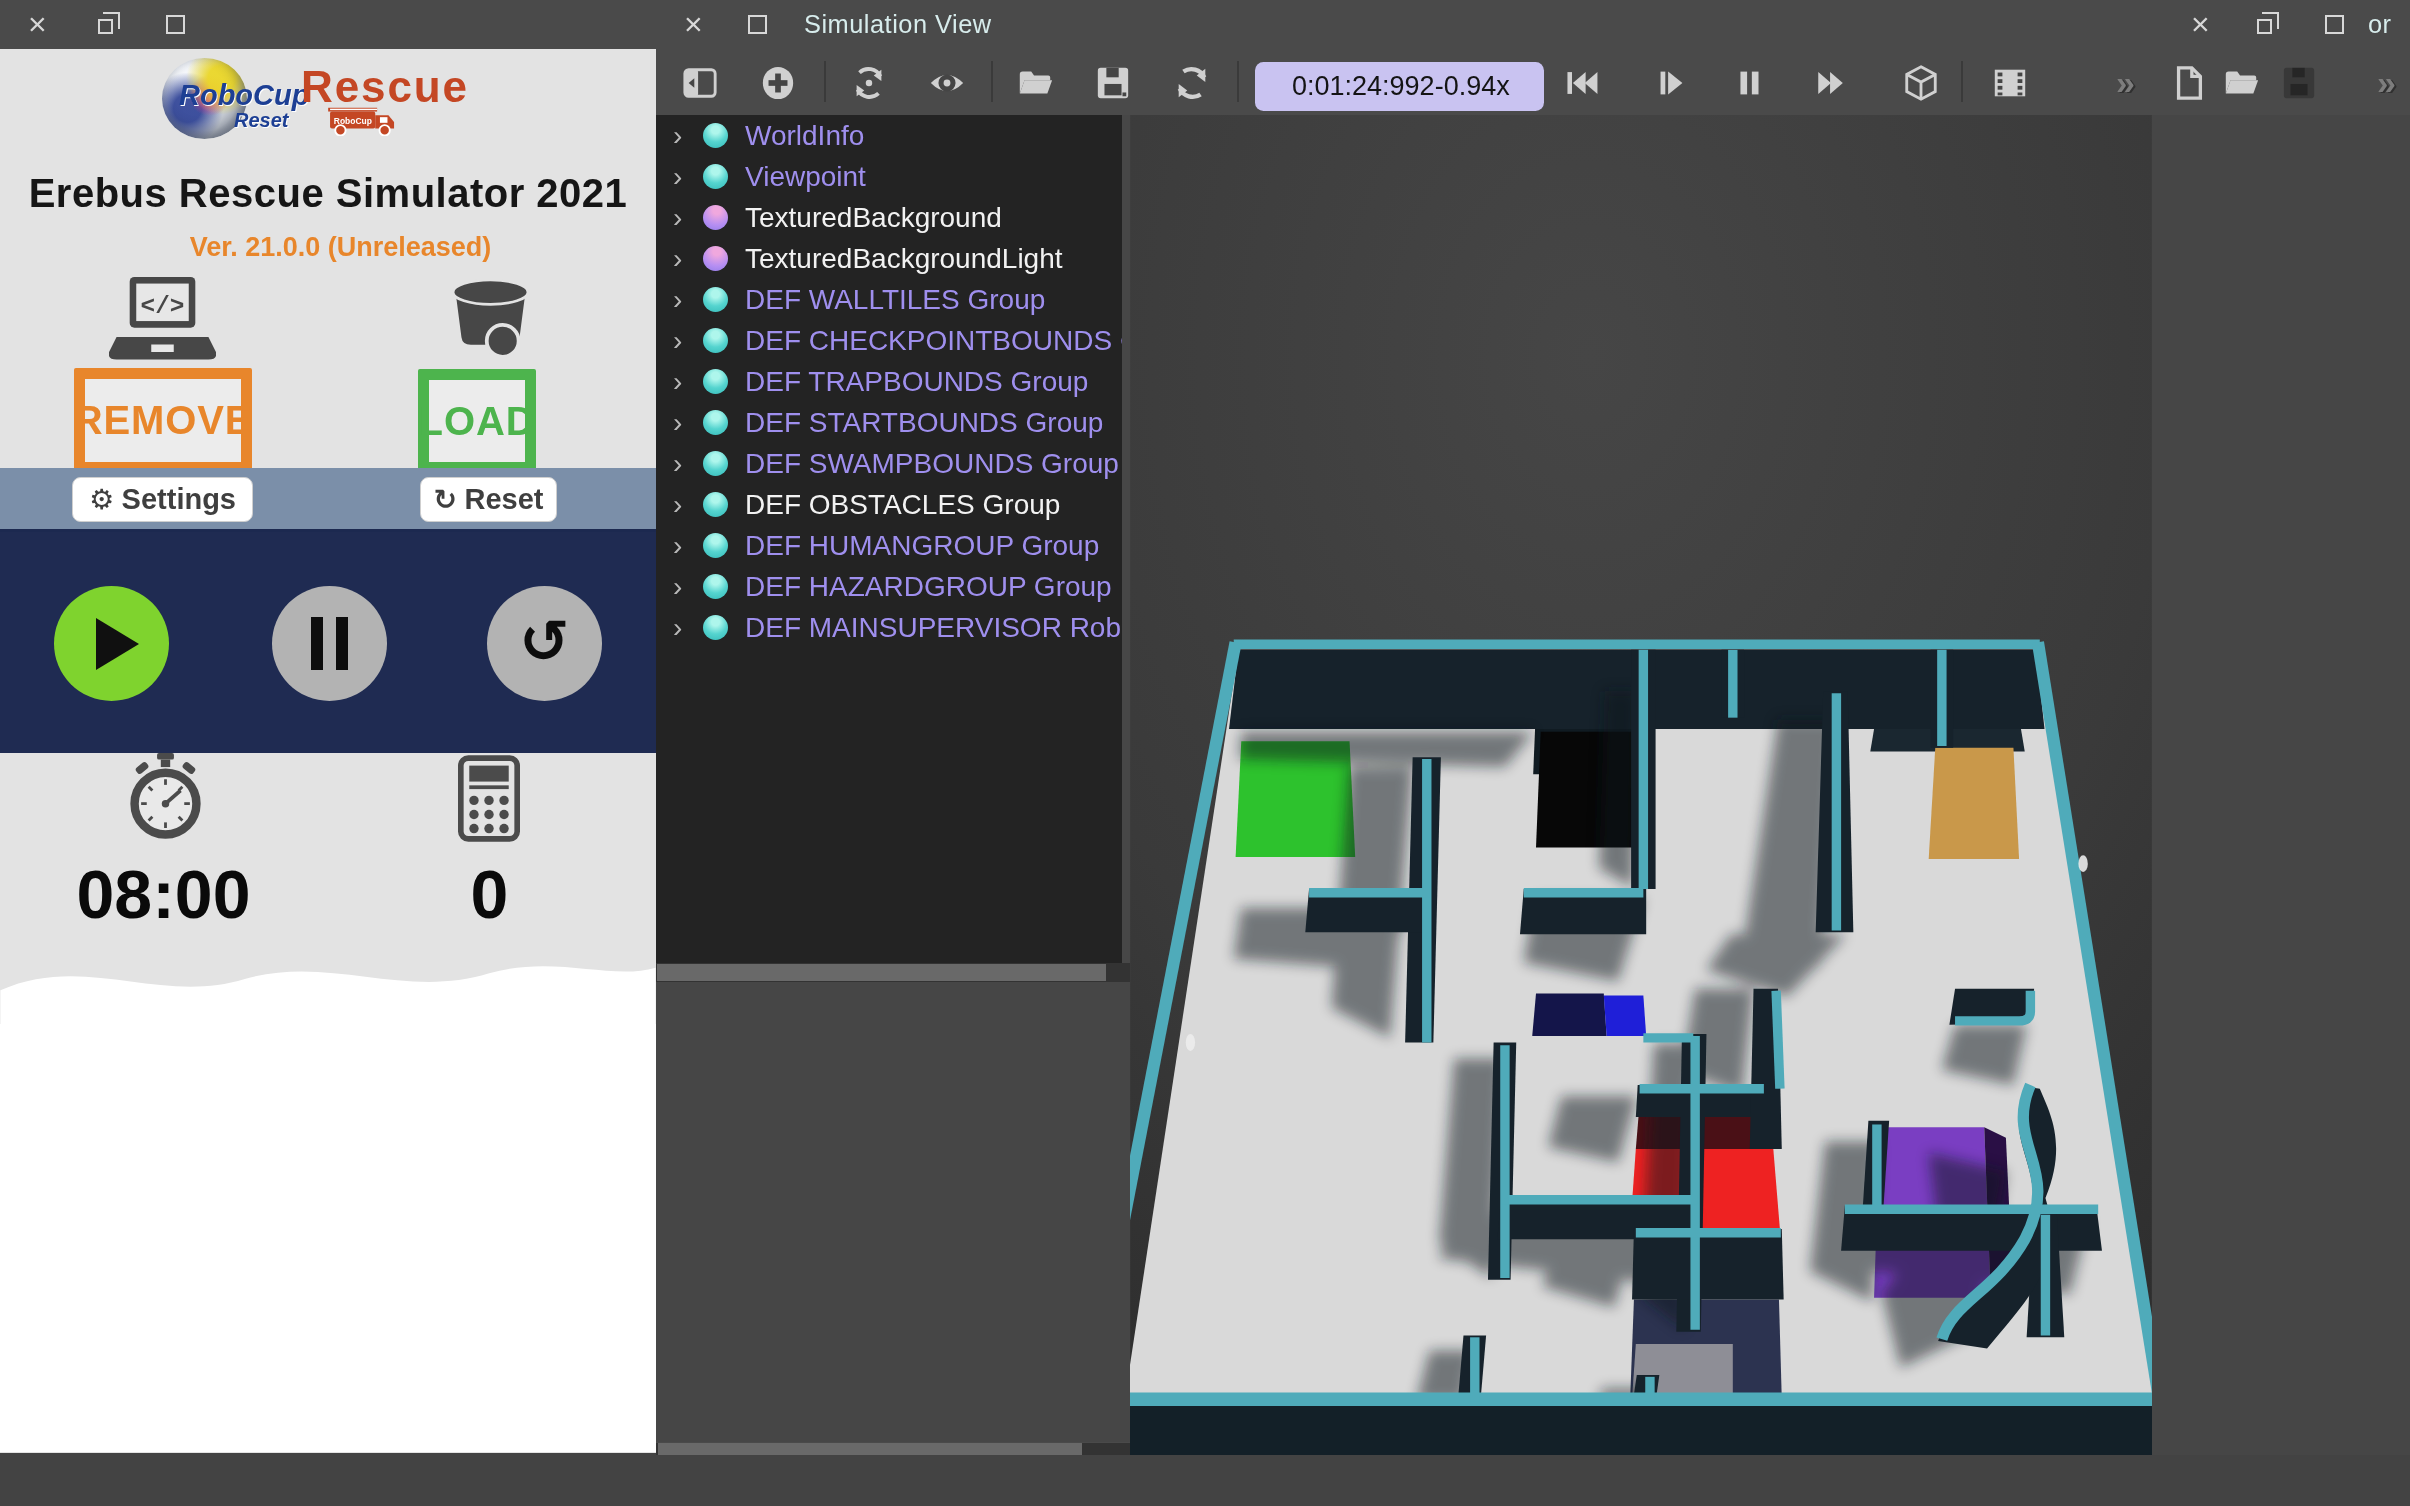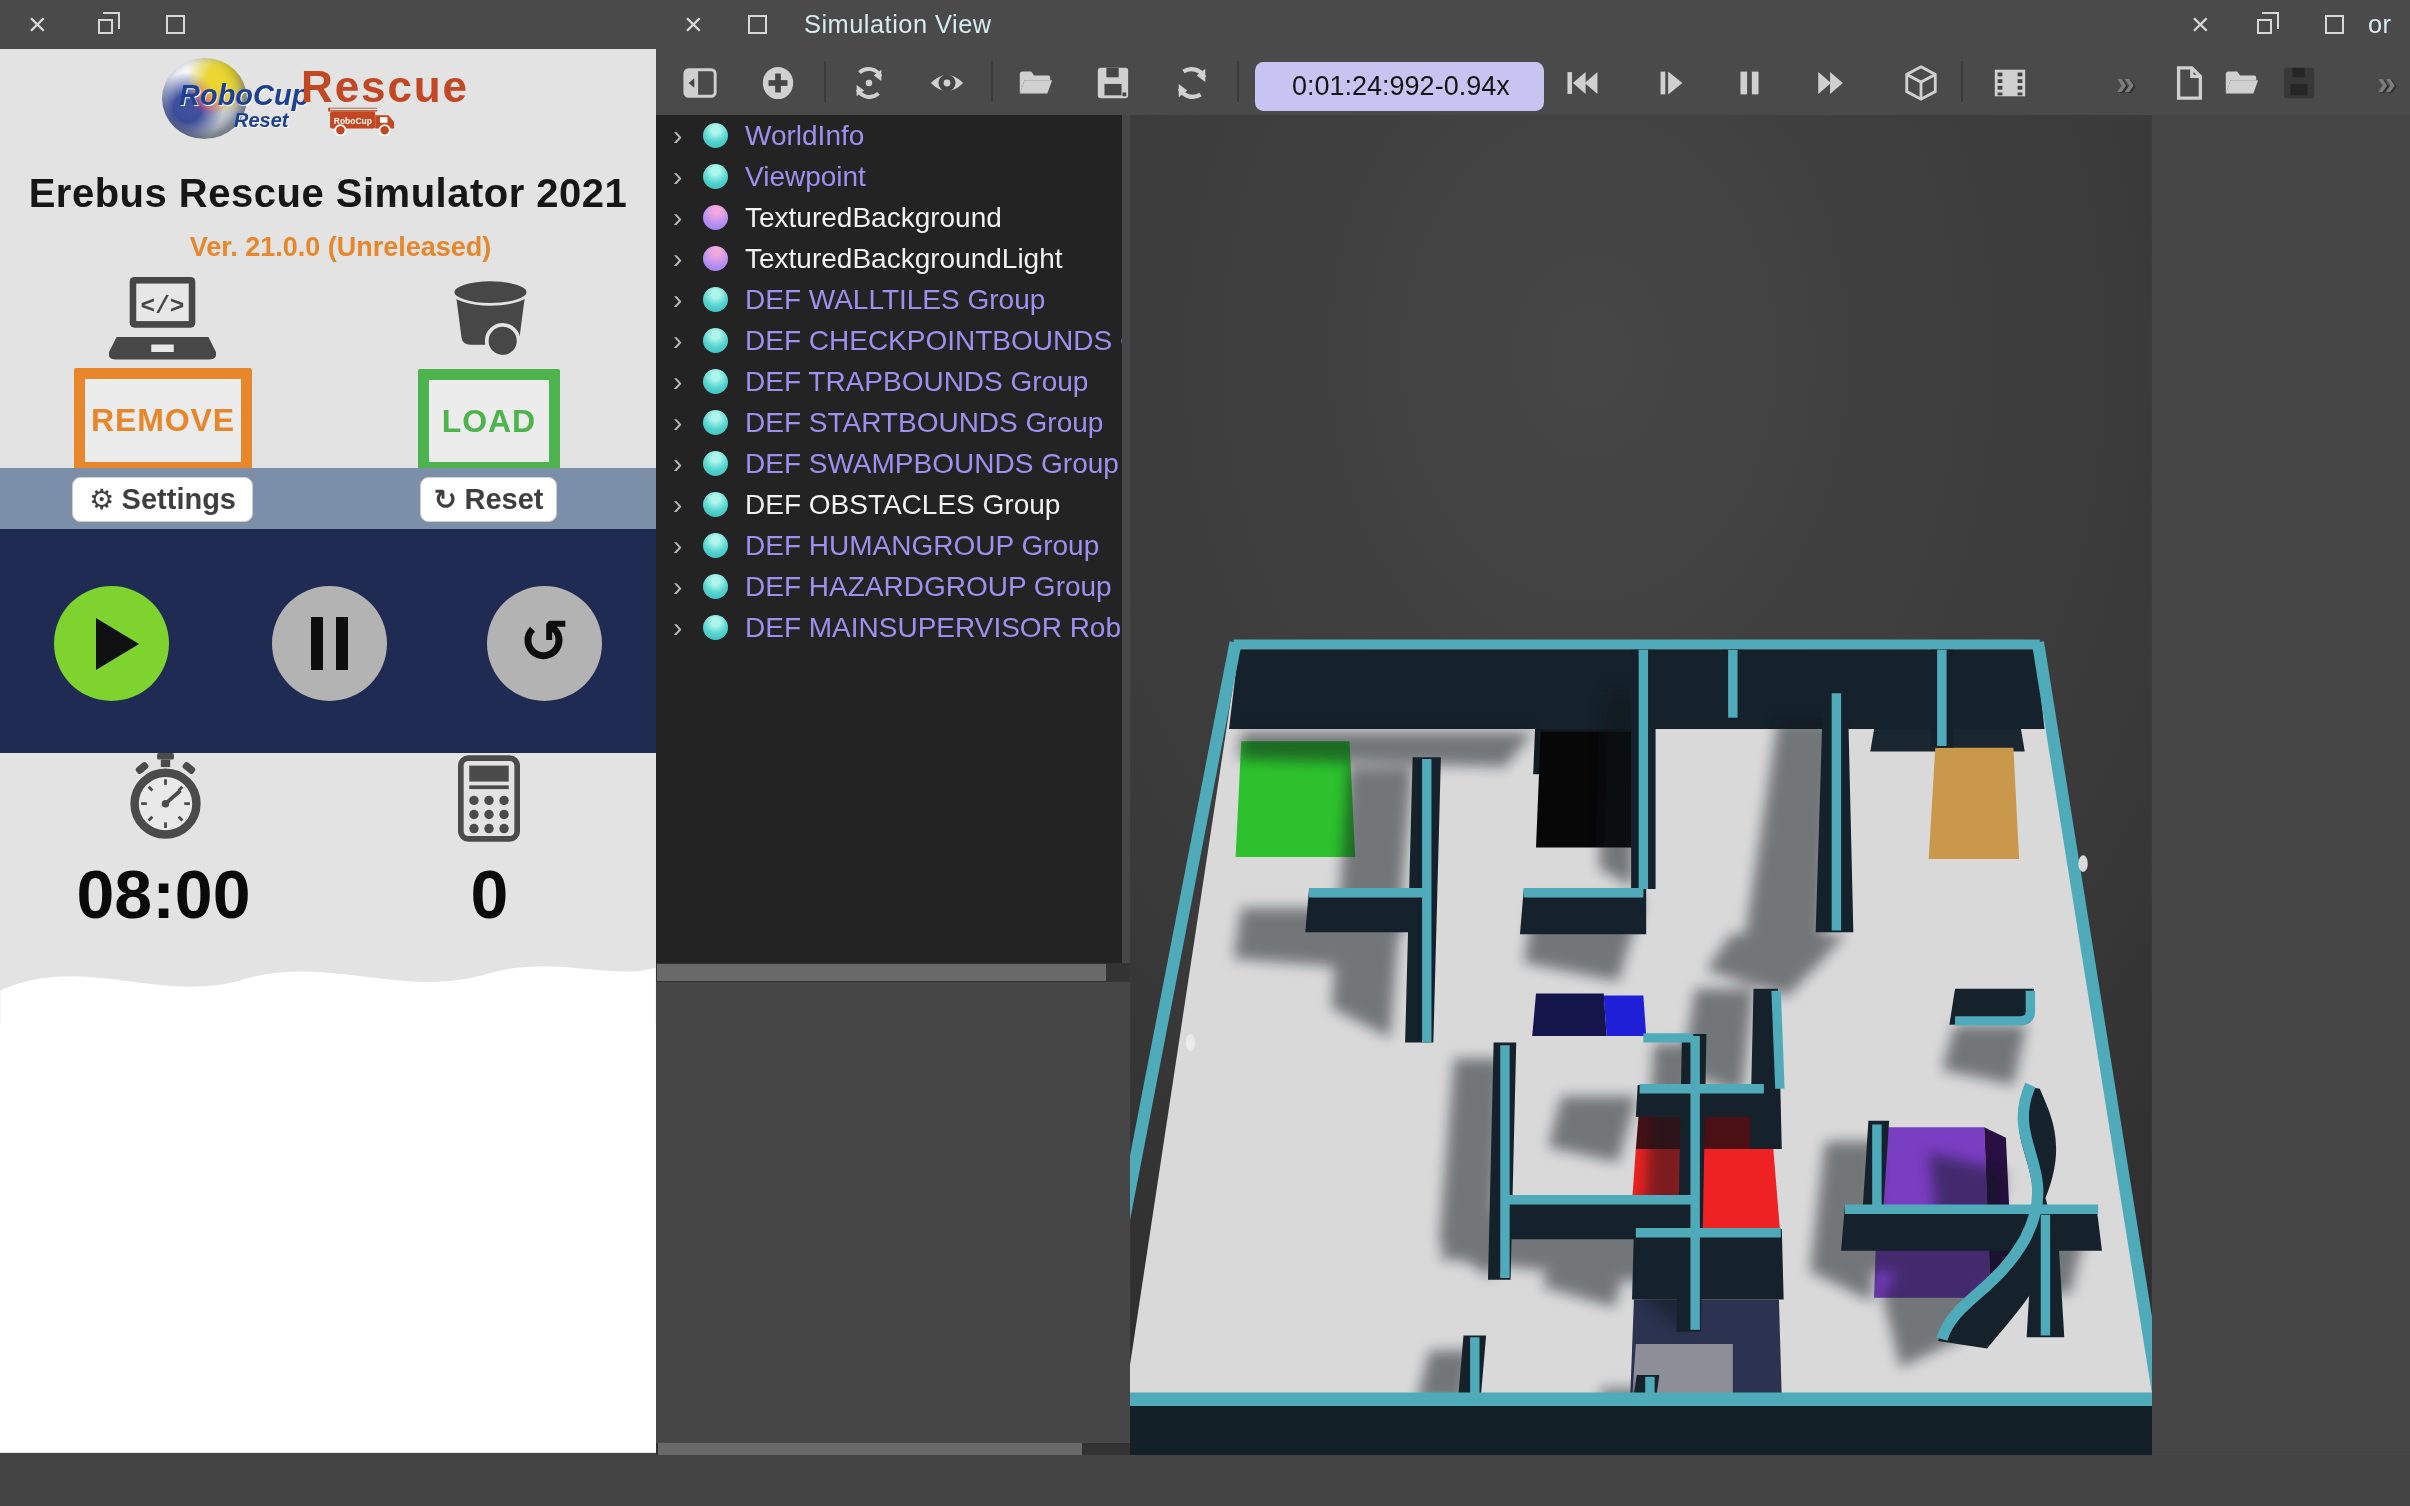--- a/index.html
+++ b/index.html
@@ -13,23 +13,23 @@
   .tb-title { color:var(--chrome-text); font-size:25.4px; line-height:49px; font-weight:400; letter-spacing:0.5px; }
   .ic-max { width:19px; height:19px; border:2.4px solid #d8d8d8; top:15px; }
   .ic-restore { width:15px; height:15px; border:2.4px solid #d8d8d8; top:19px; }
   .ic-restore::after { content:""; position:absolute; left:2.8px; bottom:2.8px; width:15px; height:15px; border:2.4px solid #d8d8d8; border-bottom:none; border-left:none; }
 
   
   #left-window { left:0; top:0; width:656px; height:1453px; background:var(--panel); }
   #lw-heading { top:171px; left:0; width:656px; text-align:center; font-size:40px; font-weight:800; color:#161616; letter-spacing:0.5px; }
   #lw-version { top:232px; left:0; width:681px; text-align:center; font-size:27px; font-weight:700; color:var(--orange); }
 
-  .big-btn { border-radius:1.9px; background:#ececec; display:flex; align-items:center; justify-content:center; font-weight:800; font-size:32px; letter-spacing:0.9px; }
+  .big-btn { border-radius:1.9px; background:#ececec; display:flex; align-items:center; justify-content:center; font-weight:800; font-size:40px; letter-spacing:0.9px; }
   #remove-btn { left:74px; top:368px; width:178px; height:105px; border:11.3px solid var(--orange); color:var(--orange); }
-  #load-btn   { left:418px; top:369px; width:142px; height:104px; border:11.3px solid var(--green); color:var(--green); }
+  #load-btn   { left:418px; top:369px; width:118px; height:104px; border:11.3px solid var(--green); color:var(--green); }
 
   #settings-bar { left:0; top:468px; width:656px; height:64px; background:var(--slate); border-bottom:3.8px solid #1c2950; }
   .bar-btn { top:8.5px; height:45px; background:#fff; border:1.9px solid #cfcfcf; border-radius:8.5px; display:flex; align-items:center; justify-content:center; gap:7.5px; color:#3f3f3f; font-weight:700; font-size:29px; }
   .bar-btn .g { font-family:"DejaVu Sans",sans-serif; font-size:28px; font-weight:700; }
 
   #run-bar { left:0; top:532px; width:656px; height:221px; background:var(--navy); }
   .run-circle { top:54px; width:115px; height:115px; border-radius:50%; display:flex; align-items:center; justify-content:center; }
   .c-gray { background:#b3b3b3; }
   .tri-play { width:0; height:0; border-left:43px solid #101010; border-top:26px solid transparent; border-bottom:26px solid transparent; margin-left:11.3px; }
   .pause-bars { display:flex; gap:12.2px; }

